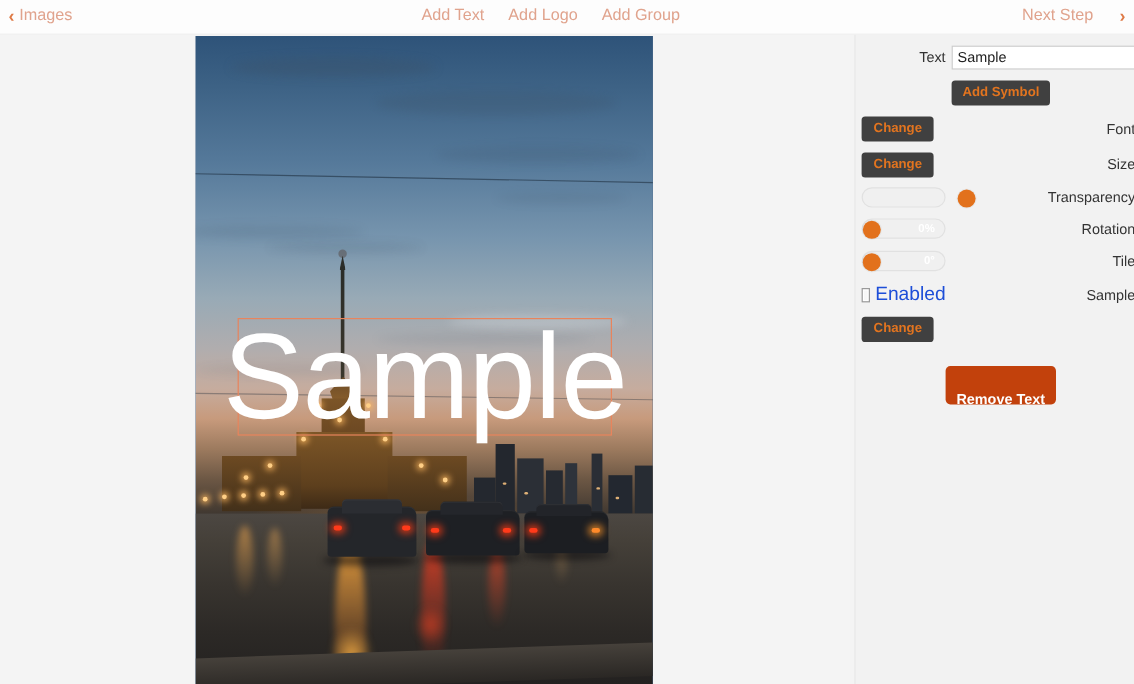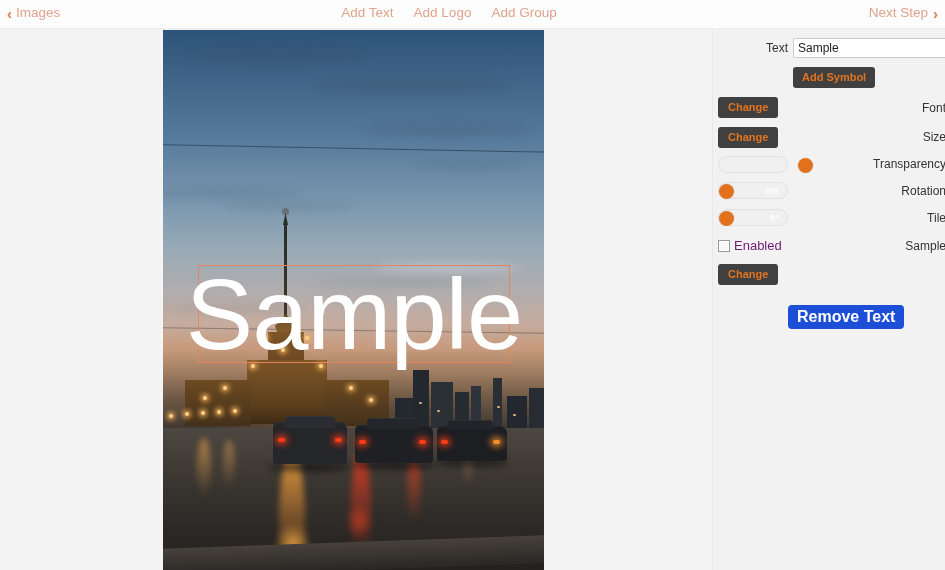--- a/index.html
+++ b/index.html
@@ -21,27 +21,27 @@
     display:flex;align-items:center;gap:4px;cursor:pointer;
   }
   .chev{
     color:#df7a46;font-size:15px;line-height:15px;font-weight:600;
     display:inline-block;
   }
   .hdr-link{
     color:#e0a38d;font-size:13.5px;line-height:16px;white-space:nowrap;
   }
   .hdr-center{
-    position:absolute;left:4px;top:5px;width:890px;
+    position:absolute;left:14px;top:5px;width:890px;
     display:flex;justify-content:center;gap:20px;pointer-events:none;
   }
   .hdr-center .hdr-link{pointer-events:auto;cursor:pointer;}
   .hdr-next{
     position:absolute;right:7px;top:5px;
-    display:flex;align-items:center;gap:5px;cursor:pointer;
+    display:flex;align-items:center;gap:22px;cursor:pointer;
   }
 
   
   .canvas-area{
     position:absolute;left:0;top:29px;width:712px;height:541px;
     background:#f4f4f4;
   }
   .photo{
     position:absolute;left:163px;top:1px;width:381px;height:540px;
     overflow:hidden;background:#2f5279;
@@ -194,28 +194,28 @@
   }
   .sval{
     position:absolute;right:8px;top:0;height:15px;line-height:15px;
     font-size:9.5px;font-weight:bold;color:#ffffff;
   }
   .chk{
     width:12px;height:12px;box-sizing:border-box;
     border:1px solid #9a9a9a;background:#f7f7f7;
     box-shadow:inset 0 0 0 1px #ffffff;margin-right:4px;cursor:pointer;
   }
-  .chk-lbl{font-size:13px;color:#701a75;}
+  .chk-lbl{font-size:16px;color:#1d4ed8;}
   .remove-wrap{
     position:absolute;left:75px;top:276px;
   }
   .btn-red{
-    background:#1d4ed8;border:none;border-radius:4px;
-    color:#ffffff;font-size:16px;font-weight:bold;
-    height:24px;padding:0 9px;cursor:pointer;
+    background:#c2410c;border:none;border-radius:4px;
+    color:#ffffff;font-size:12px;font-weight:bold;
+    height:24px;padding:16px 9px;cursor:pointer;
     font-family:"Liberation Sans", sans-serif;line-height:24px;
   }
 </style>
 </head>
 <body>
 
 <div class="header">
 
   <div class="hdr-back">
     <span class="chev">‹</span>

